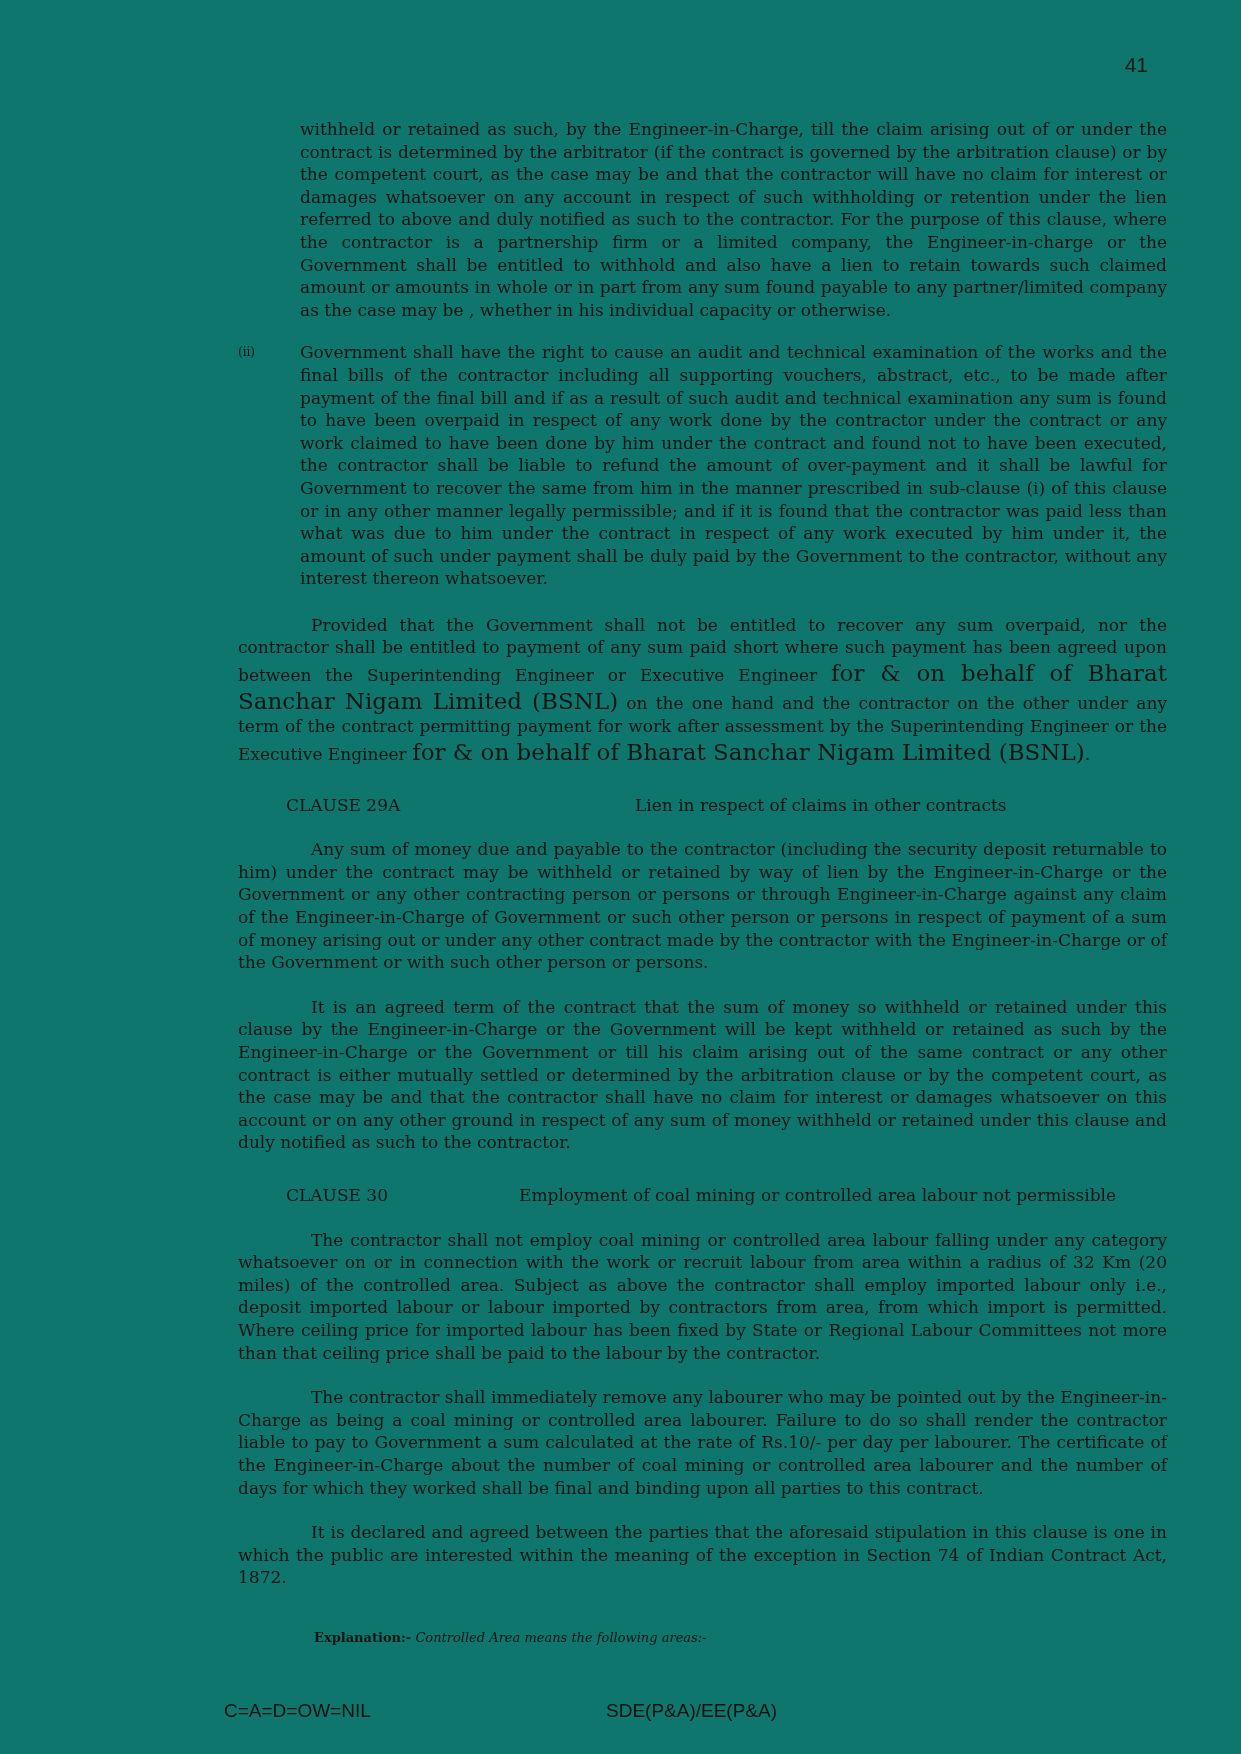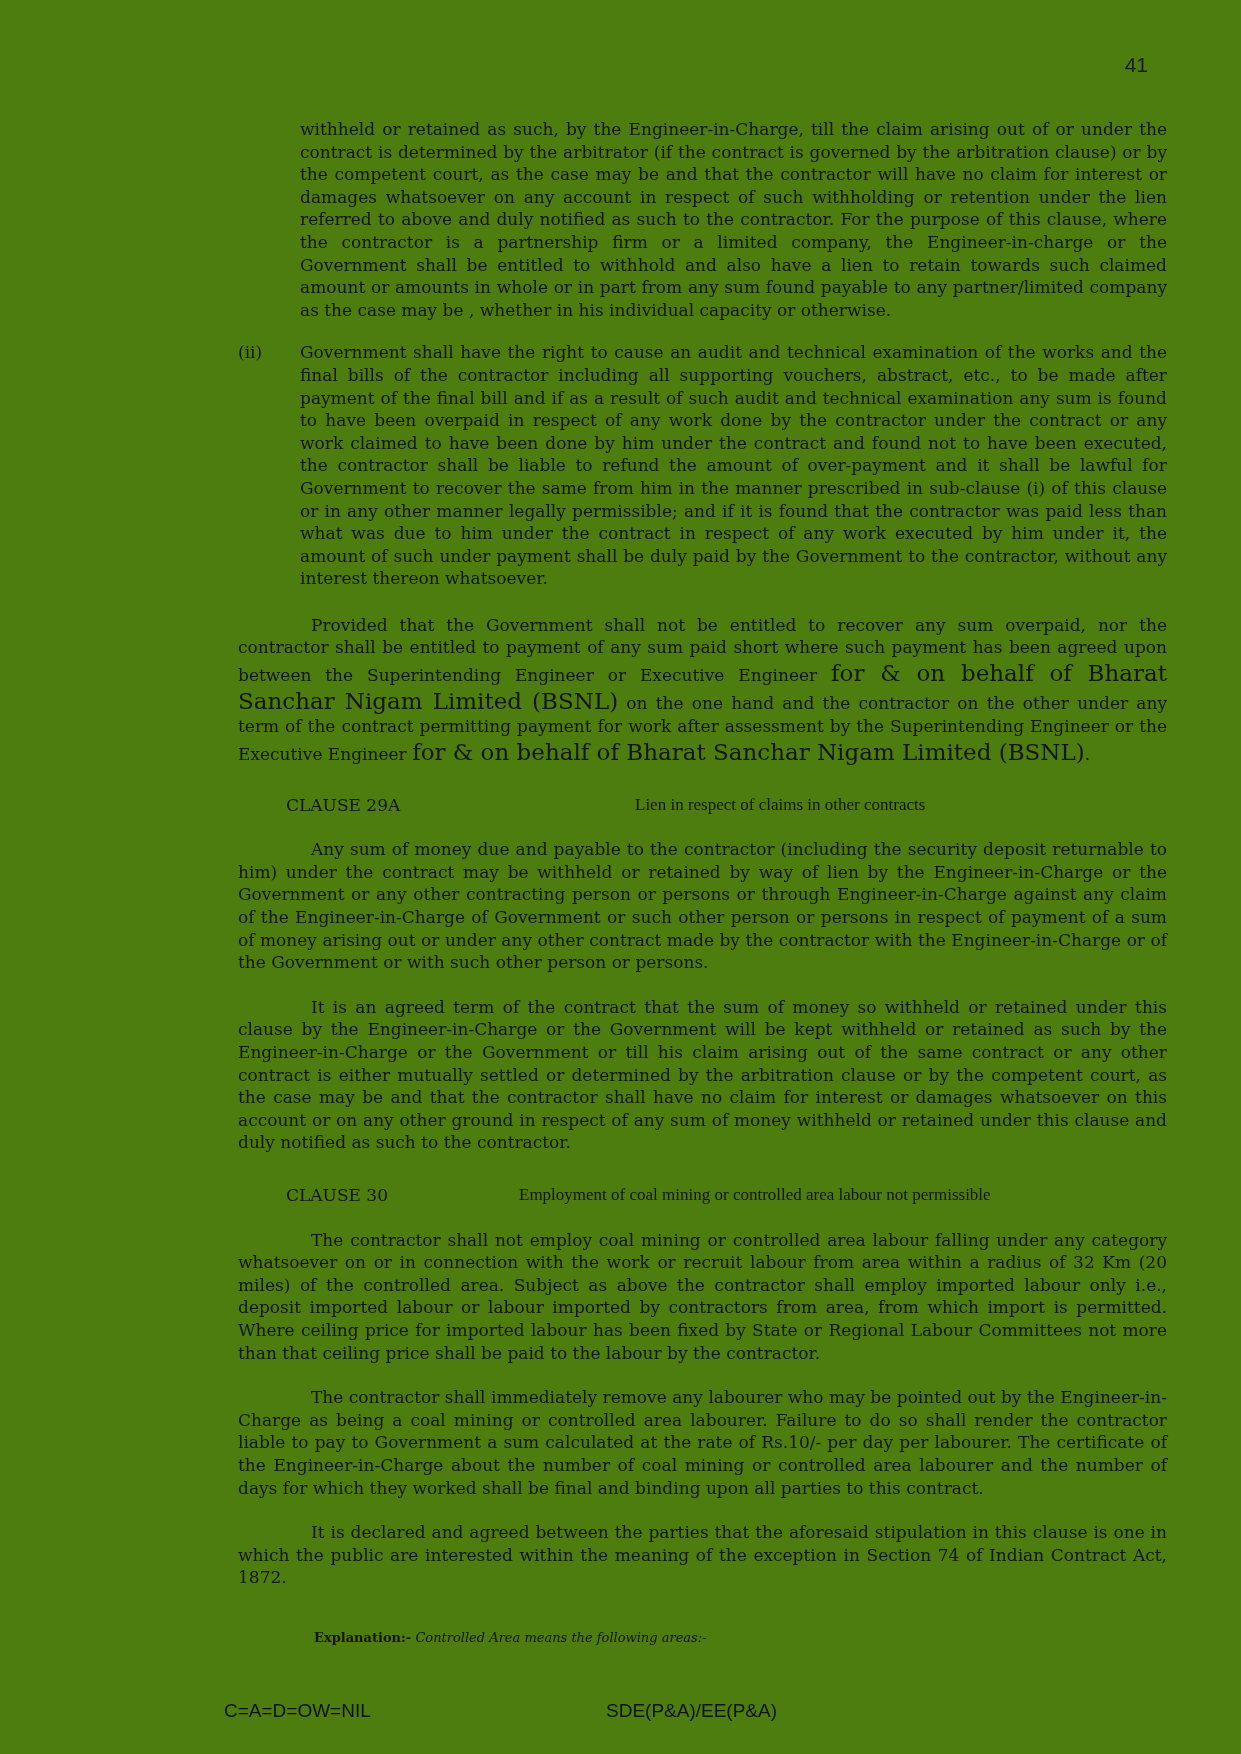--- a/index.html
+++ b/index.html
@@ -1,20 +1,20 @@
 <!DOCTYPE html>
 <html><head>
 <meta charset="utf-8">
 <style>
   html, body { margin: 0; padding: 0; background: #ffffff; }
   .page {
     position: relative;
     width: 1241px;
     height: 1754px;
-    background: #4d7c0f;
+    background: #0f766e;
     color: #151515;
     font-family: "DejaVu Serif", serif;
     overflow: hidden;
   }
   .page-number {
     position: absolute;
     top: 53px;
     right: 93px;
     font-family: "Liberation Sans", sans-serif;
     font-size: 21px;
@@ -31,31 +31,31 @@
     font-size: 17px;
     line-height: 22.6px;
     text-align: justify;
     color: #151515;
   }
   .indent-block { margin-left: 62px; }
   .ii-row { display: flex; margin-top: 20px; }
   .ii-marker {
     flex: none;
     width: 62px;
-    font-size: 17px;
+    font-size: 12px;
     line-height: 22.6px;
   }
   .ii-text { flex: 1; }
   .provided { margin-top: 24px; text-indent: 73px; }
   .big { font-size: 23px; line-height: 28px; }
   .clause-head { display: flex; margin-top: 28px; }
   .clause-head .para { text-align: left; margin-left: 48px; }
   .clause-label-29a { flex: none; width: 301px; }
   .clause-label-30 { flex: none; width: 185px; }
-  .clause-title { flex: 1; font-family: Liberation Serif, serif; }
+  .clause-title { flex: 1; }
   .body-para { margin-top: 22px; text-indent: 73px; }
   .clause30-head { margin-top: 30px; }
   .explanation {
     margin-top: 38px;
     margin-left: 76px;
     text-align: left;
     font-size: 13px;
   }
   .expl-label { font-weight: bold; }
   .expl-text { font-style: italic; }

